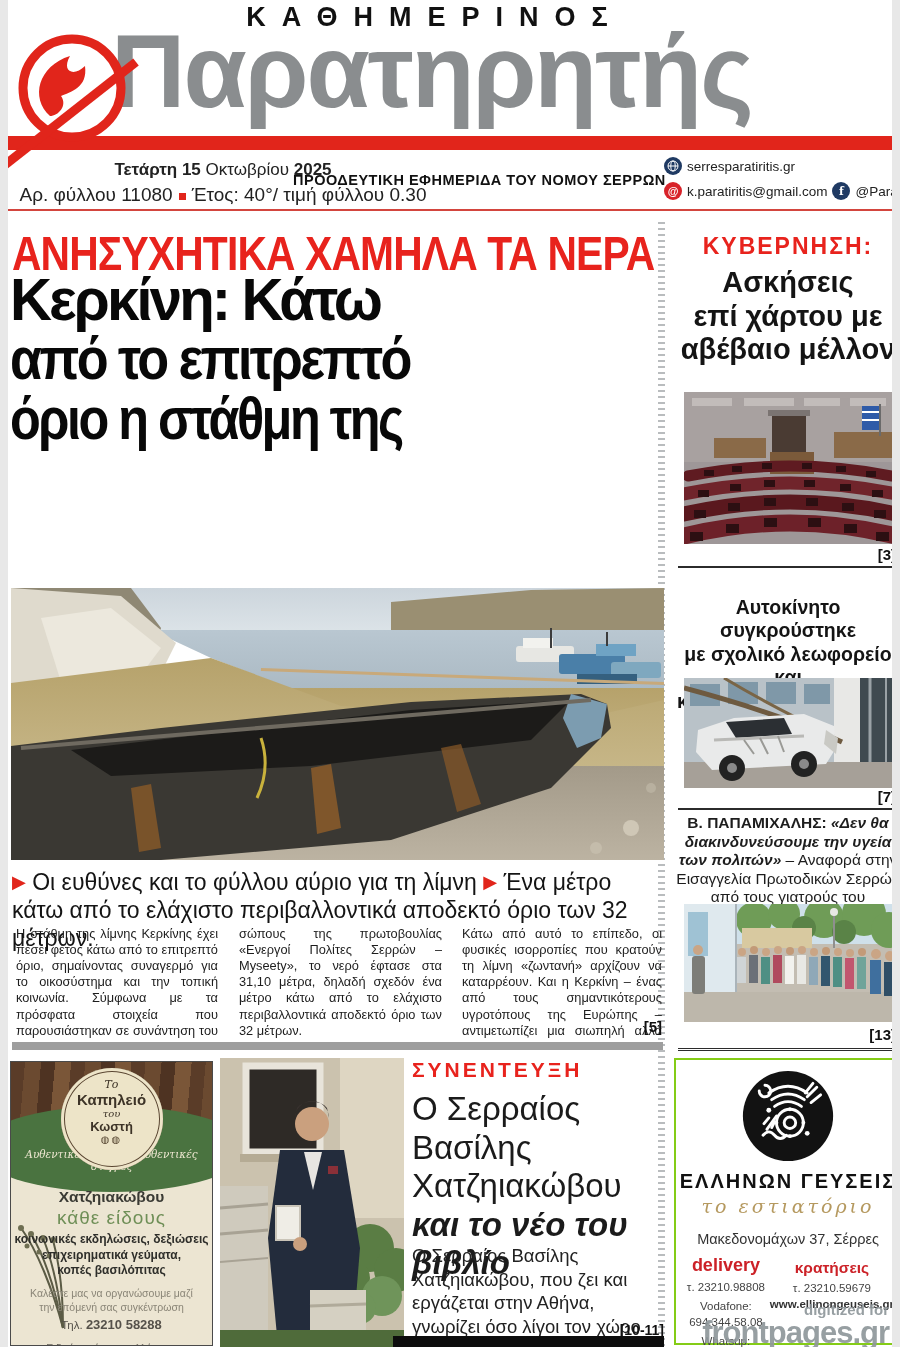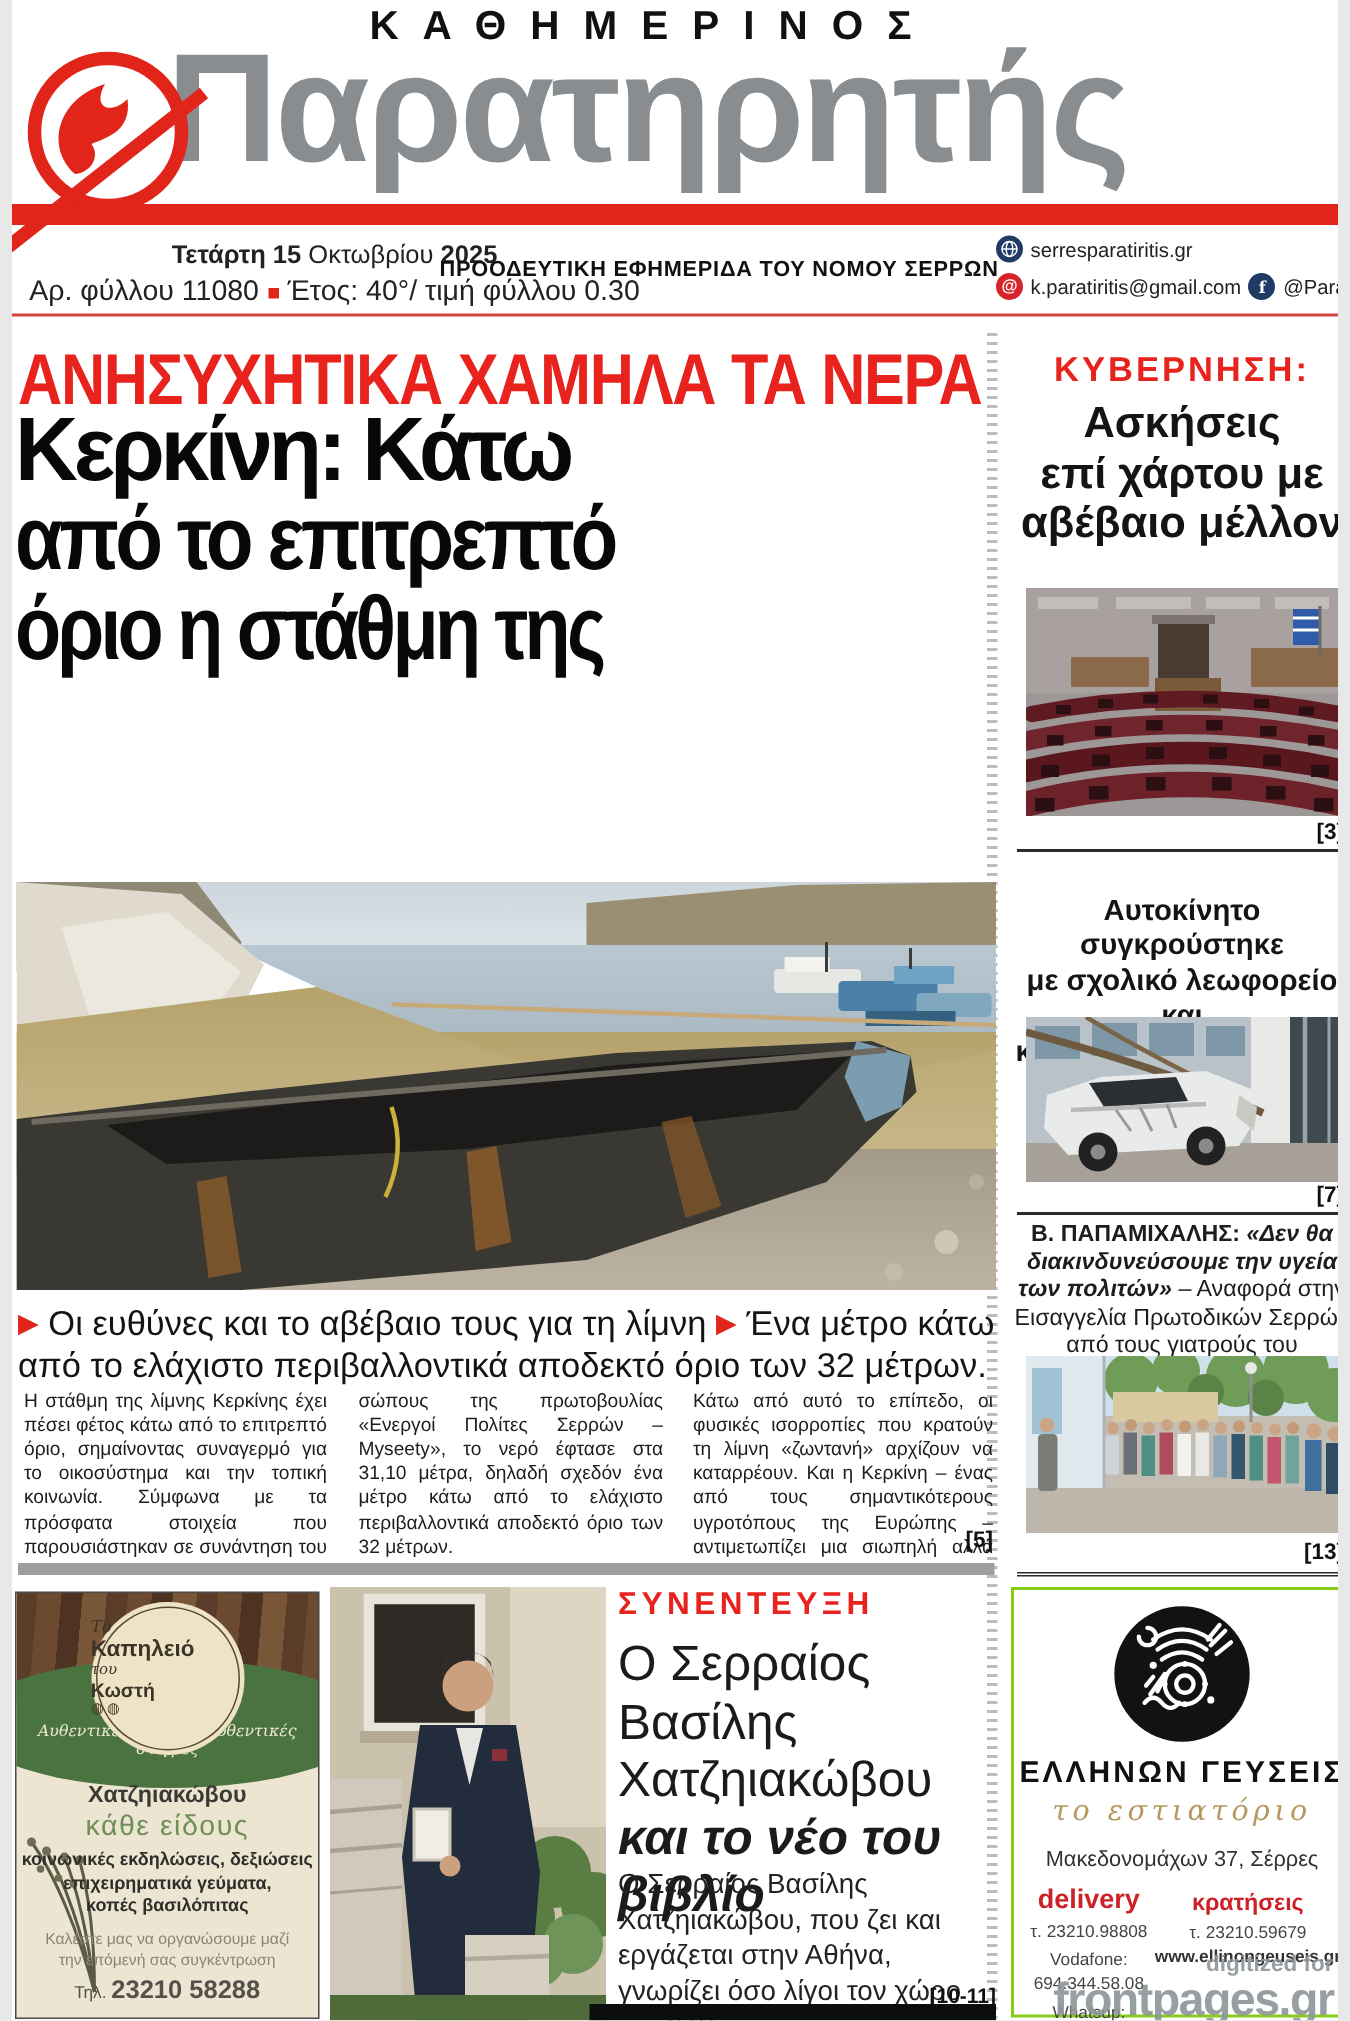--- a/index.html
+++ b/index.html
@@ -56,33 +56,33 @@
   .iv-ref{left:404px;top:1322px;width:252px;text-align:right;font-size:14px;}
   .black-bar{left:385px;top:1336px;width:271px;height:11px;background:#0d0d0d;}
   
   .adL{left:2px;top:1061px;width:201px;height:283px;border:1px solid #4a4a4a;background:#ece5d2;overflow:hidden;}
   .adL .wood{position:absolute;left:0;top:0;width:100%;height:72px;
     background:repeating-linear-gradient(95deg,#5a3c28 0 14px,#6b4a30 14px 30px,#4e3322 30px 44px,#7a5638 44px 60px);}
   .adL .arc{position:absolute;left:-34px;top:44px;width:270px;height:86px;background:#4a7340;border-radius:50%;}
   .adL .arc-text{position:absolute;left:0;top:86px;width:100%;text-align:center;font-family:"DejaVu Serif",serif;
     font-style:italic;font-size:10.5px;color:#efe8d2;}
   .adL .badge{position:absolute;left:50%;top:6px;transform:translateX(-50%);width:102px;height:102px;border-radius:50%;
-    background:#ede4c8;box-shadow:inset 0 0 0 3px #ede4c8, inset 0 0 0 4px #5a4632;color:#3d3327;padding-top:10px;box-sizing:border-box;}
+    background:#ede4c8;box-shadow:inset 0 0 0 3px #ede4c8, inset 0 0 0 4px #5a4632;text-align:center;color:#3d3327;padding-top:10px;box-sizing:border-box;}
   .adL .b1{font-family:"DejaVu Serif",serif;font-style:italic;font-size:11px;}
   .adL .b2{font-weight:bold;font-size:15px;}
   .adL .b3{font-family:"DejaVu Serif",serif;font-style:italic;font-size:10px;}
   .adL .b4{font-weight:bold;font-size:13px;}
   .adL .barrels{font-size:10px;letter-spacing:2px;color:#4b3a26;}
   .adL .txt{position:absolute;left:0;top:126px;width:100%;text-align:center;}
   .adL .t1{font-weight:800;font-size:15.5px;color:#3a3a34;}
   .adL .t2{font-size:19px;color:#6f8f57;letter-spacing:1px;margin:1px 0 3px;}
   .adL .t3{font-weight:bold;font-size:12px;color:#2e2e2a;line-height:1.3;}
   .adL .t4{font-size:10.5px;color:#8a8577;line-height:1.35;margin-top:7px;}
   .adL .t5{font-size:11.5px;color:#55514a;margin-top:3px;}
-  .adL .t5 b{font-size:17px;}
+  .adL .t5 b{font-size:13px;}
   .adL .t6{font-size:10.5px;color:#6a665c;line-height:1.35;margin-top:9px;}
   .adL .herb{position:absolute;left:2px;top:148px;}
   
   .adR{left:666px;top:1058px;width:228px;height:287px;border:2px solid #84cc16;background:#fff;box-sizing:border-box;text-align:center;}
   .adR .logo{margin-top:8px;}
   .adR .ttl{font-weight:800;font-size:20px;letter-spacing:2px;color:#111;margin-top:2px;}
   .adR .sub{font-family:"DejaVu Serif",serif;font-style:italic;font-size:19px;color:#b5995f;letter-spacing:3px;margin-top:2px;}
   .adR .addr{font-size:14.5px;color:#333;margin-top:14px;}
   .adR .cols{display:flex;justify-content:space-around;margin-top:8px;padding:0 6px;}
   .adR .rlab{color:#cc2127;font-weight:800;}
@@ -197,21 +197,21 @@
       <polygon points="300,180 320,176 330,240 306,246" fill="#9c6428" opacity=".7"></polygon>
       <polygon points="430,160 450,156 470,216 446,224" fill="#8a5a28" opacity=".7"></polygon>
       <path d="M250,150 q10,30 -4,60" stroke="#c9b23c" stroke-width="3" fill="none"></path>
     </g>
     <circle cx="620" cy="240" r="8" fill="#cfc7b6"></circle>
     <circle cx="585" cy="260" r="6" fill="#c4bcab"></circle>
     <circle cx="640" cy="200" r="5" fill="#b8b09f"></circle>
   </svg>
 
   <div class="abs caption">
-    <span class="tri">▶</span><span> Οι ευθύνες και το αβέβαιο τους για τη λίμνη </span><span class="tri">▶</span><span> Ένα μέτρο κάτω από το ελάχιστο περιβαλλοντικά αποδεκτό όριο των 32 μέτρων.</span>
+    <span class="tri">▶</span><span> Οι ευθύνες και το φύλλου αύριο για τη λίμνη </span><span class="tri">▶</span><span> Ένα μέτρο κάτω από το ελάχιστο περιβαλλοντικά αποδεκτό όριο των 32 μέτρων.</span>
   </div>
 
   <div class="abs bodycol col1">Η στάθμη της λίμνης Κερκίνης έχει πέσει φέτος κάτω από το επιτρεπτό όριο, σημαίνοντας συναγερμό για το οικοσύστημα και την τοπική κοινωνία. Σύμφωνα με τα πρόσφατα στοιχεία που παρουσιάστηκαν σε συνάντηση του προέδρου του ΤΟΕΒ Νιγρίτας Σερρών, με εκπρο-</div>
   <div class="abs bodycol col2">σώπους της πρωτοβουλίας «Ενεργοί Πολίτες Σερρών – Myseety», το νερό έφτασε στα 31,10 μέτρα, δηλαδή σχεδόν ένα μέτρο κάτω από το ελάχιστο περιβαλλοντικά αποδεκτό όριο των 32 μέτρων.</div>
   <div class="abs bodycol col3">Κάτω από αυτό το επίπεδο, οι φυσικές ισορροπίες που κρατούν τη λίμνη «ζωντανή» αρχίζουν να καταρρέουν. Και η Κερκίνη – ένας από τους σημαντικότερους υγροτόπους της Ευρώπης – αντιμετωπίζει μια σιωπηλή αλλά υπαρκτή κρίση.</div>
   <div class="abs pref lead-ref">[5]</div>
   <div class="abs gray-bar"></div>
 
   <div class="abs rail-label" style="top:233px;font-size:23px;">ΚΥΒΕΡΝΗΣΗ:</div>
   <div class="abs rail-h" style="top:266px;font-size:29px;line-height:1.16;">

